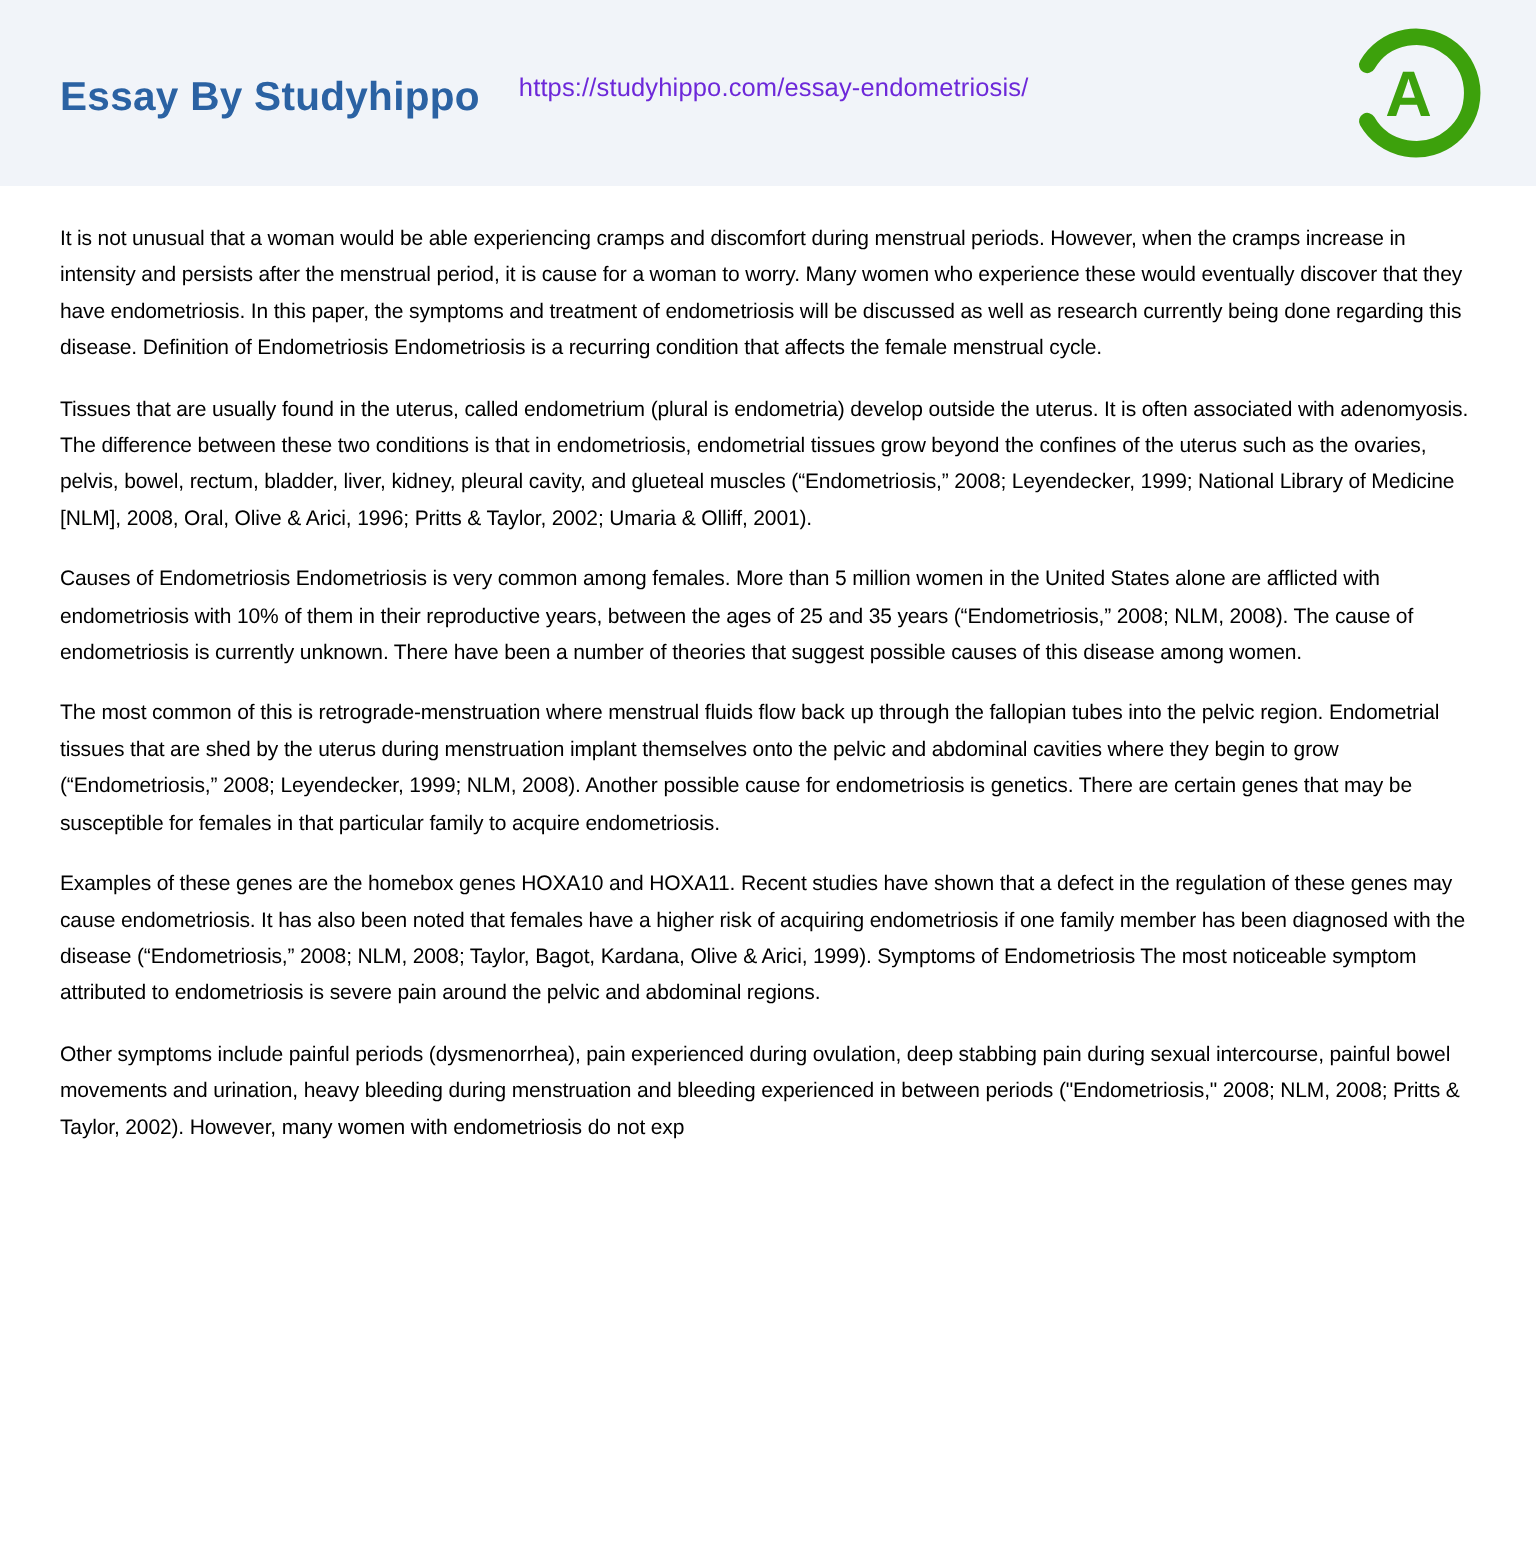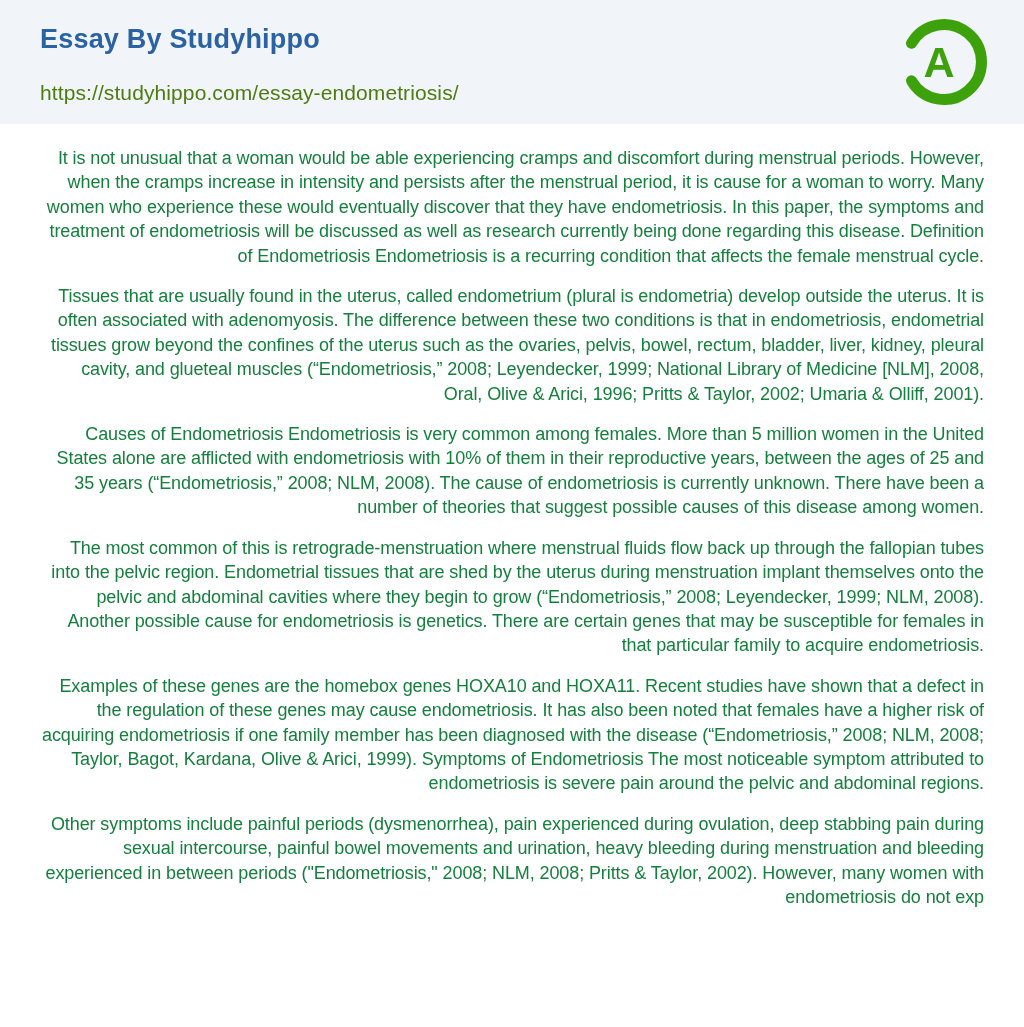--- a/index.html
+++ b/index.html
@@ -17,58 +17,57 @@
   .header {
     background: #f1f4f9;
     height: 124px;
     padding: 0 34px 0 40px;
     display: flex;
     justify-content: space-between;
     align-items: center;
   }
   .header-text {
     display: flex;
-    flex-direction: column;
+    flex-direction: row;
     gap: 26px;
     padding-top: 4px;
   }
   .header-title {
     color: #2b62a3;
     font-size: 27px;
     font-weight: 700;
     letter-spacing: 0.2px;
   }
   .header-url {
-    color: #4d7c0f;
-    font-size: 21px;
+    color: #6d28d9;
+    font-size: 17px;
     text-decoration: none;
     letter-spacing: 0.1px;
   }
   .logo {
     width: 92px;
     height: 92px;
     flex: 0 0 auto;
   }
   .content {
     padding: 22px 40px 0 40px;
   }
   .essay-title {
     font-size: 38px;
     font-weight: 700;
     color: #1b1f27;
     letter-spacing: -0.6px;
     margin-bottom: 13px;
   }
   .essay-paragraph {
-    font-size: 18px;
+    font-size: 14px;
     line-height: 24.4px;
-    color: #15803d;
+    color: #000000;
     letter-spacing: -0.1px;
     margin-bottom: 16px;
-    text-align: right;
   }
 </style>
 </head>
 <body>
 
 <div class="page">
 
   <header class="header">
     <div class="header-text">
       <div class="header-title">Essay By Studyhippo</div>

